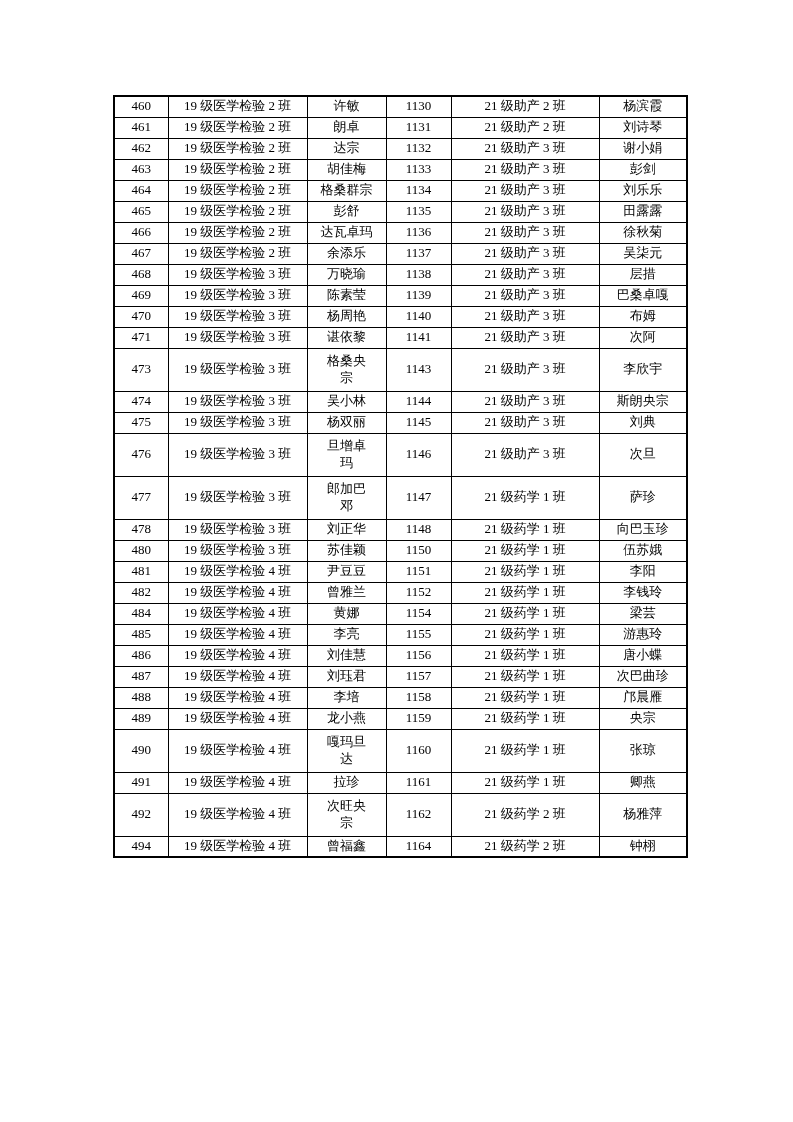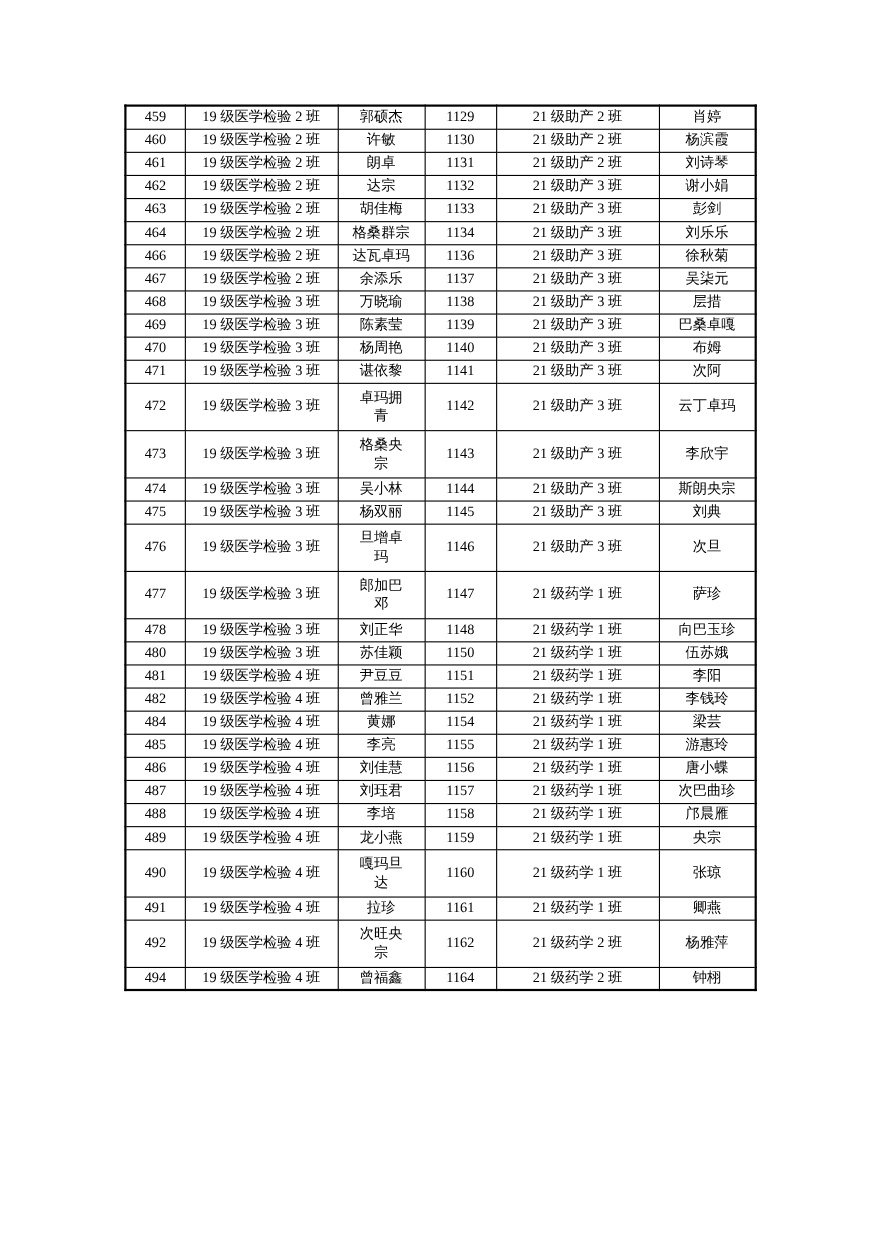--- a/index.html
+++ b/index.html
@@ -46,28 +46,20 @@
     <colgroup>
         <col style="width: 54px;">
         <col style="width: 139px;">
         <col style="width: 79px;">
         <col style="width: 65px;">
         <col style="width: 148px;">
         <col style="width: 88px;">
       </colgroup>
     <tbody id="table-body">
         <tr class="single">
-    <td>459</td>
-    <td>19 级医学检验 2 班</td>
-    <td>郭硕杰</td>
-    <td>1129</td>
-    <td>21 级助产 2 班</td>
-    <td>肖婷</td>
-  </tr>
-        <tr class="single">
     <td>460</td>
     <td>19 级医学检验 2 班</td>
     <td>许敏</td>
     <td>1130</td>
     <td>21 级助产 2 班</td>
     <td>杨滨霞</td>
   </tr>
         <tr class="single">
     <td>461</td>
     <td>19 级医学检验 2 班</td>
@@ -94,20 +86,28 @@
   </tr>
         <tr class="single">
     <td>464</td>
     <td>19 级医学检验 2 班</td>
     <td>格桑群宗</td>
     <td>1134</td>
     <td>21 级助产 3 班</td>
     <td>刘乐乐</td>
   </tr>
         <tr class="single">
+    <td>465</td>
+    <td>19 级医学检验 2 班</td>
+    <td>彭舒</td>
+    <td>1135</td>
+    <td>21 级助产 3 班</td>
+    <td>田露露</td>
+  </tr>
+        <tr class="single">
     <td>466</td>
     <td>19 级医学检验 2 班</td>
     <td>达瓦卓玛</td>
     <td>1136</td>
     <td>21 级助产 3 班</td>
     <td>徐秋菊</td>
   </tr>
         <tr class="single">
     <td>467</td>
     <td>19 级医学检验 2 班</td>
@@ -140,29 +140,20 @@
     <td>21 级助产 3 班</td>
     <td>布姆</td>
   </tr>
         <tr class="single">
     <td>471</td>
     <td>19 级医学检验 3 班</td>
     <td>谌依黎</td>
     <td>1141</td>
     <td>21 级助产 3 班</td>
     <td>次阿</td>
-  </tr>
-        <tr class="tall">
-    <td>472</td>
-    <td>19 级医学检验 3 班</td>
-    <td>卓玛拥
-青</td>
-    <td>1142</td>
-    <td>21 级助产 3 班</td>
-    <td>云丁卓玛</td>
   </tr>
         <tr class="tall">
     <td>473</td>
     <td>19 级医学检验 3 班</td>
     <td>格桑央
 宗</td>
     <td>1143</td>
     <td>21 级助产 3 班</td>
     <td>李欣宇</td>
   </tr>

